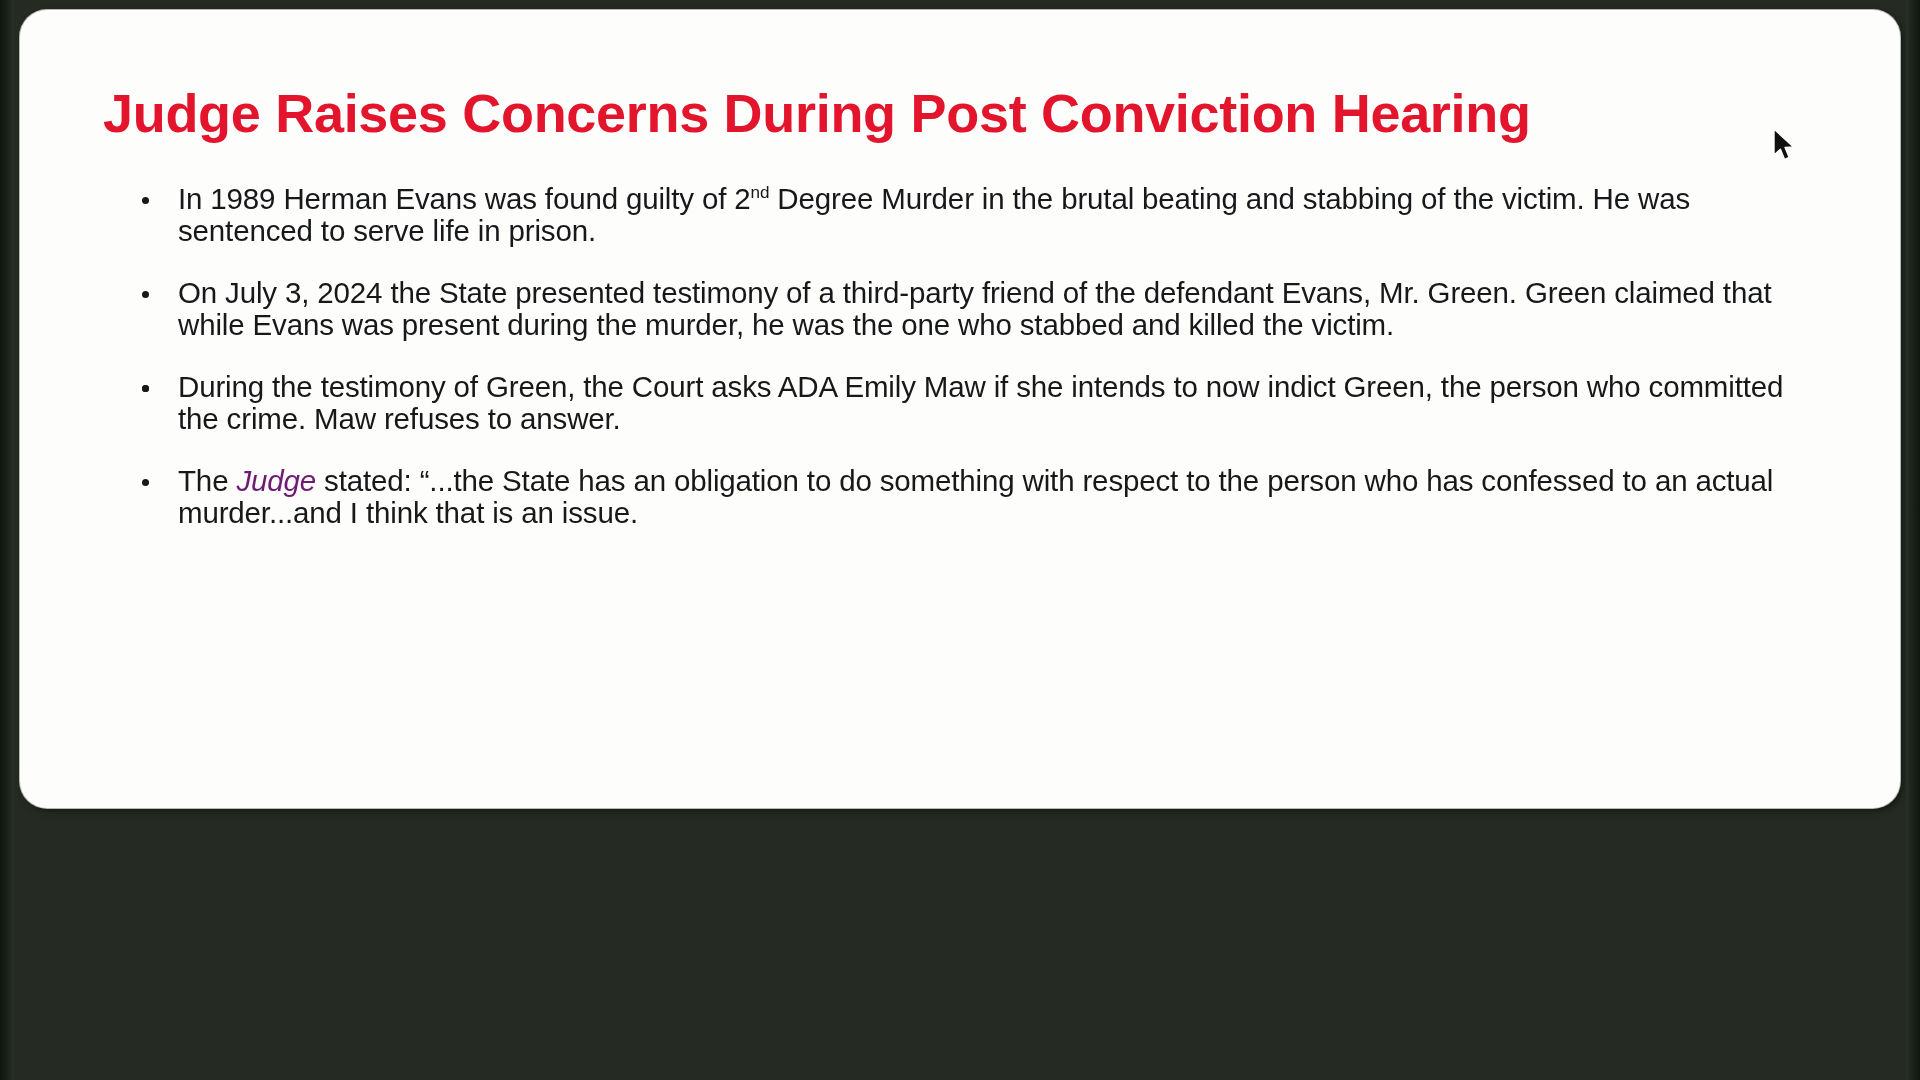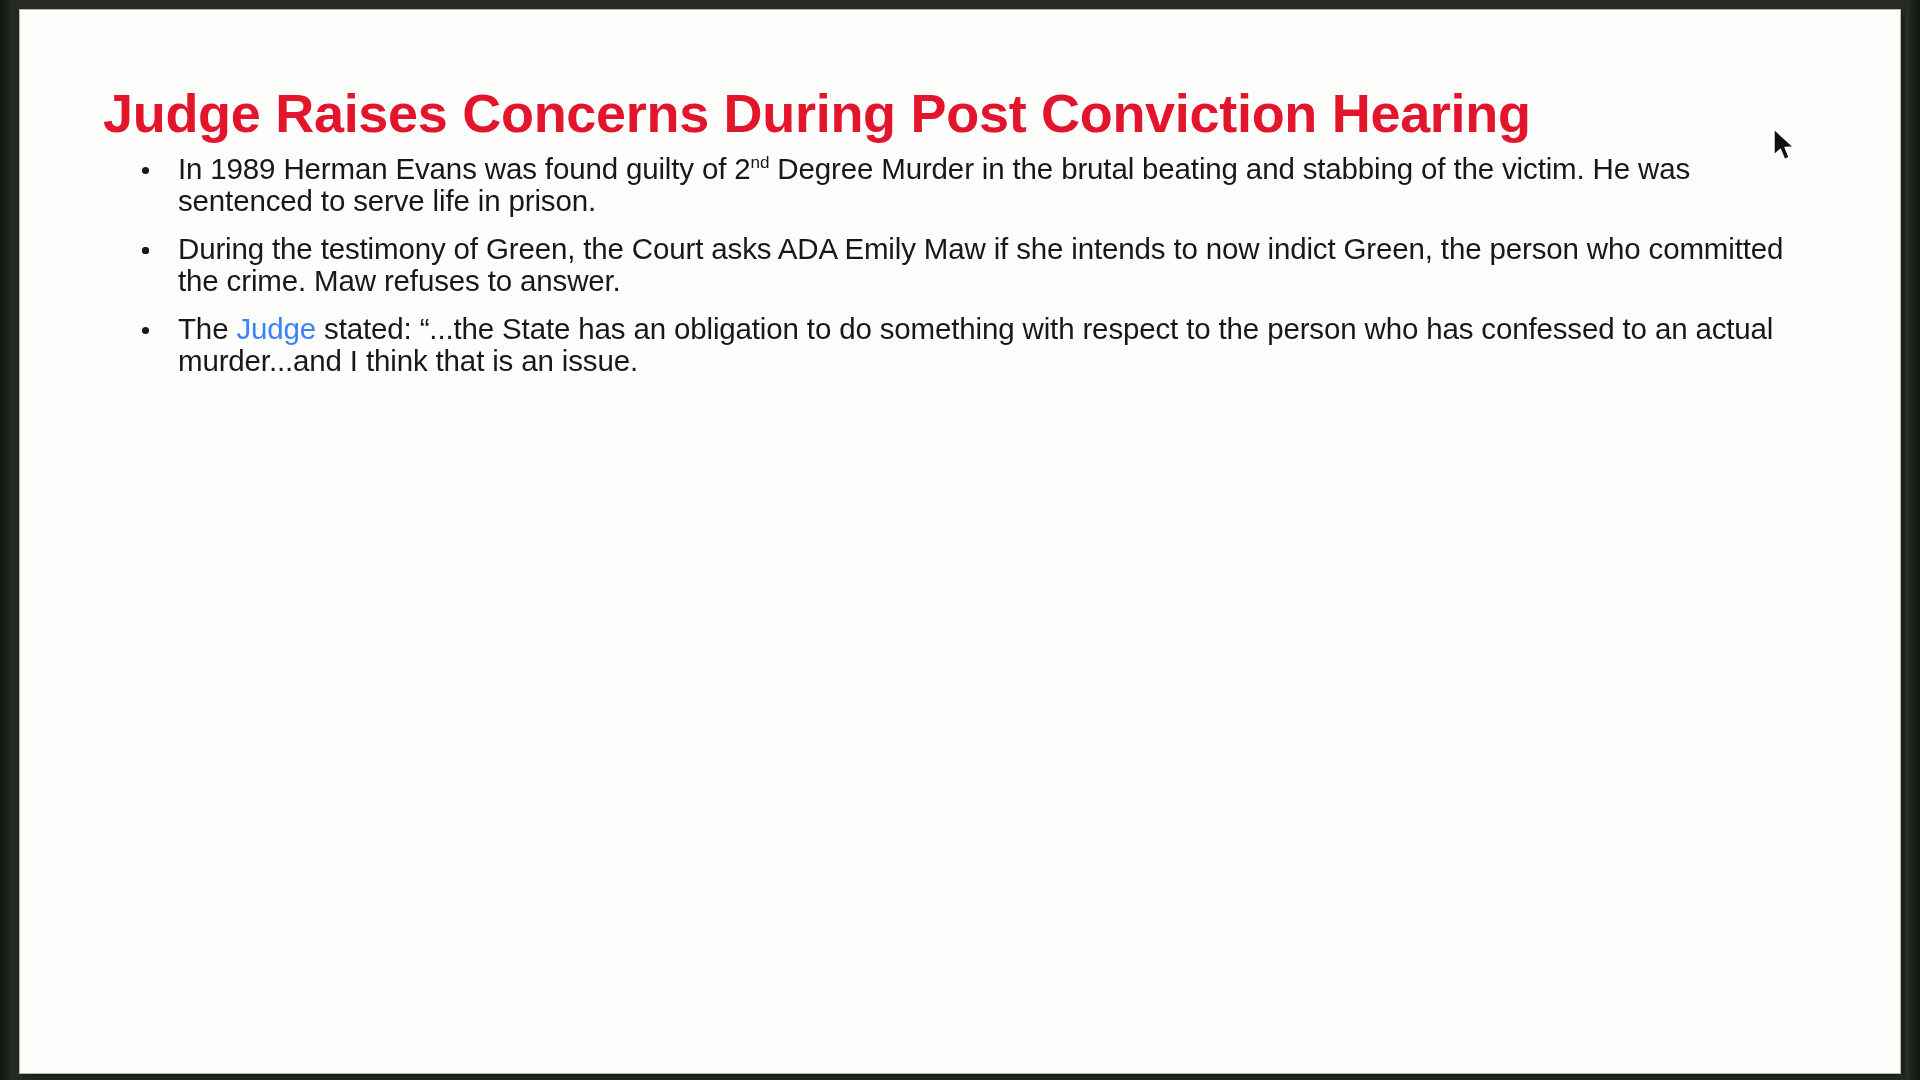--- a/index.html
+++ b/index.html
@@ -35,24 +35,25 @@
     right: 0; top: 0; bottom: 0;
     width: 14px;
     background: linear-gradient(270deg, #10160f 0%, #1d2419 60%, #2a3026 100%);
   }
 
   #slide {
     position: absolute;
     left: 20px;
     top: 10px;
     width: 1880px;
-    height: 1063px;
+    height: 798px;
     background: #fdfdfb;
     box-shadow: 0 0 0 1px #b9b9b3, 3px 3px 7px rgba(0,0,0,0.45);
     overflow: hidden;
+    border-radius: 27px;
   }
 
   #slide-title {
     position: absolute;
     left: 83px;
     top: 38px;
     width: 1700px;
     color: #e3152c;
     font-size: 54px;
     font-weight: 700;
@@ -73,35 +74,36 @@
 
   .bullet-item {
     position: relative;
     padding-left: 50px;
     margin-bottom: 16px;
     font-size: 29.5px;
     line-height: 1.085;
     color: #17181a;
     letter-spacing: -0.15px;
     text-align: left;
+    margin-top: 30px;
   }
 
   .bullet-item .dot {
     position: absolute;
     left: 14px;
     top: 0.46em;
     width: 7px;
     height: 7px;
     border-radius: 50%;
     background: #17181a;
     line-height: 0;
   }
   .bullet-item.red-dot .dot { background: #e3152c; }
 
-  .red { color: #3b82f6; }
+  .red { color: #701a75; font-style: italic; }
   .bold { font-weight: 700; }
 
   sup {
     font-size: 0.58em;
     vertical-align: super;
     line-height: 0;
   }
 
   
   #cursor {
@@ -117,20 +119,21 @@
 <body>
 
 <div id="viewer">
 
   <div id="slide">
 
     <h1 id="slide-title">Judge Raises Concerns During Post Conviction Hearing</h1>
 
     <ul id="body-list">
         <li class="bullet-item"><span class="dot"></span><span>In 1989 Herman Evans was found guilty of 2</span><sup>nd</sup><span> Degree Murder in the brutal beating and stabbing of the victim. He was sentenced to serve life in prison.</span></li>
+        <li class="bullet-item"><span class="dot"></span><span>On July 3, 2024 the State presented testimony of a third-party friend of the defendant Evans, Mr. Green. Green claimed that while Evans was present during the murder, he was the one who stabbed and killed the victim.</span></li>
         <li class="bullet-item"><span class="dot"></span></li>
         <li class="bullet-item"><span class="dot"></span><span>During the testimony of Green, the Court asks ADA Emily Maw if she intends to now indict Green, the person who committed the crime.  Maw refuses to answer.</span></li>
         <li class="bullet-item"><span class="dot"></span><span>The </span><span class="red">Judge</span><span> stated: “...the State has an obligation to do something with respect to the person who has confessed to an actual murder...and I think that is an issue.</span></li>
       </ul>
 
   </div>
 
   <div id="cursor" style="left: 1772px; top: 128px;">
     <svg width="26" height="36" viewBox="0 0 26 36" xmlns="http://www.w3.org/2000/svg">
       <path d="M2 1 L2 27 L8.4 21.2 L12.6 31.5 L17.2 29.4 L13.1 19.4 L21.5 19 Z" fill="#111111" stroke="#ffffff" stroke-width="1.4" stroke-linejoin="round"></path>

